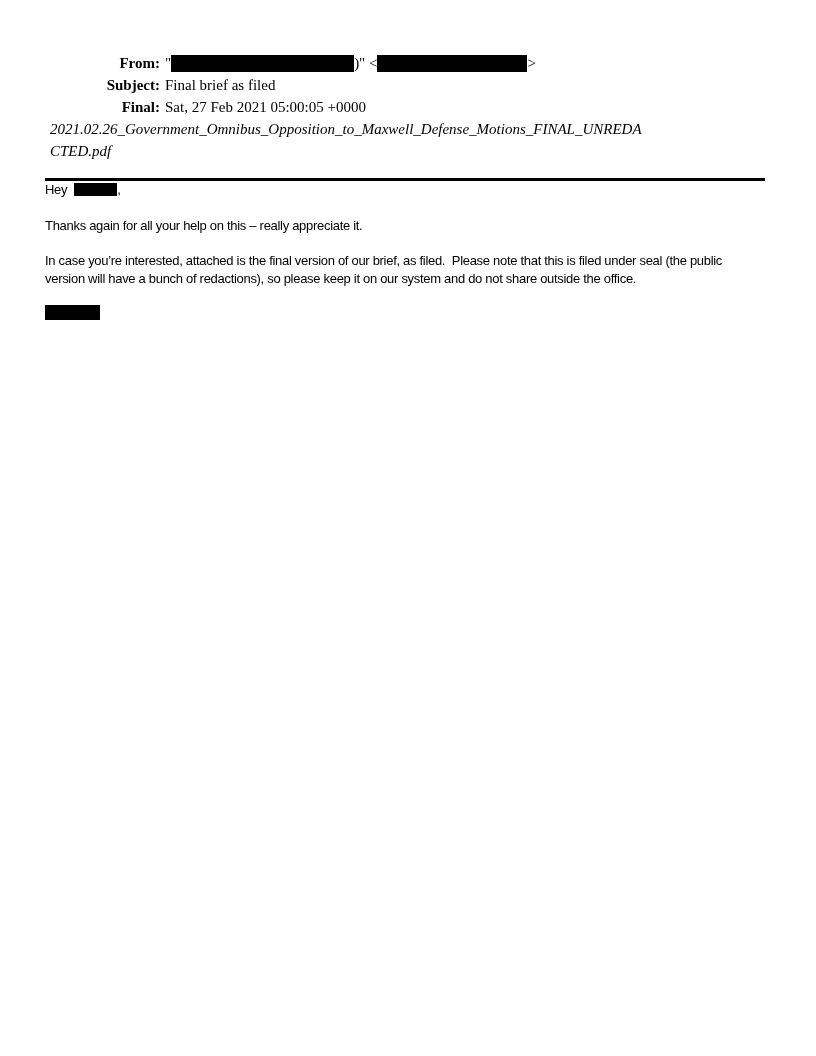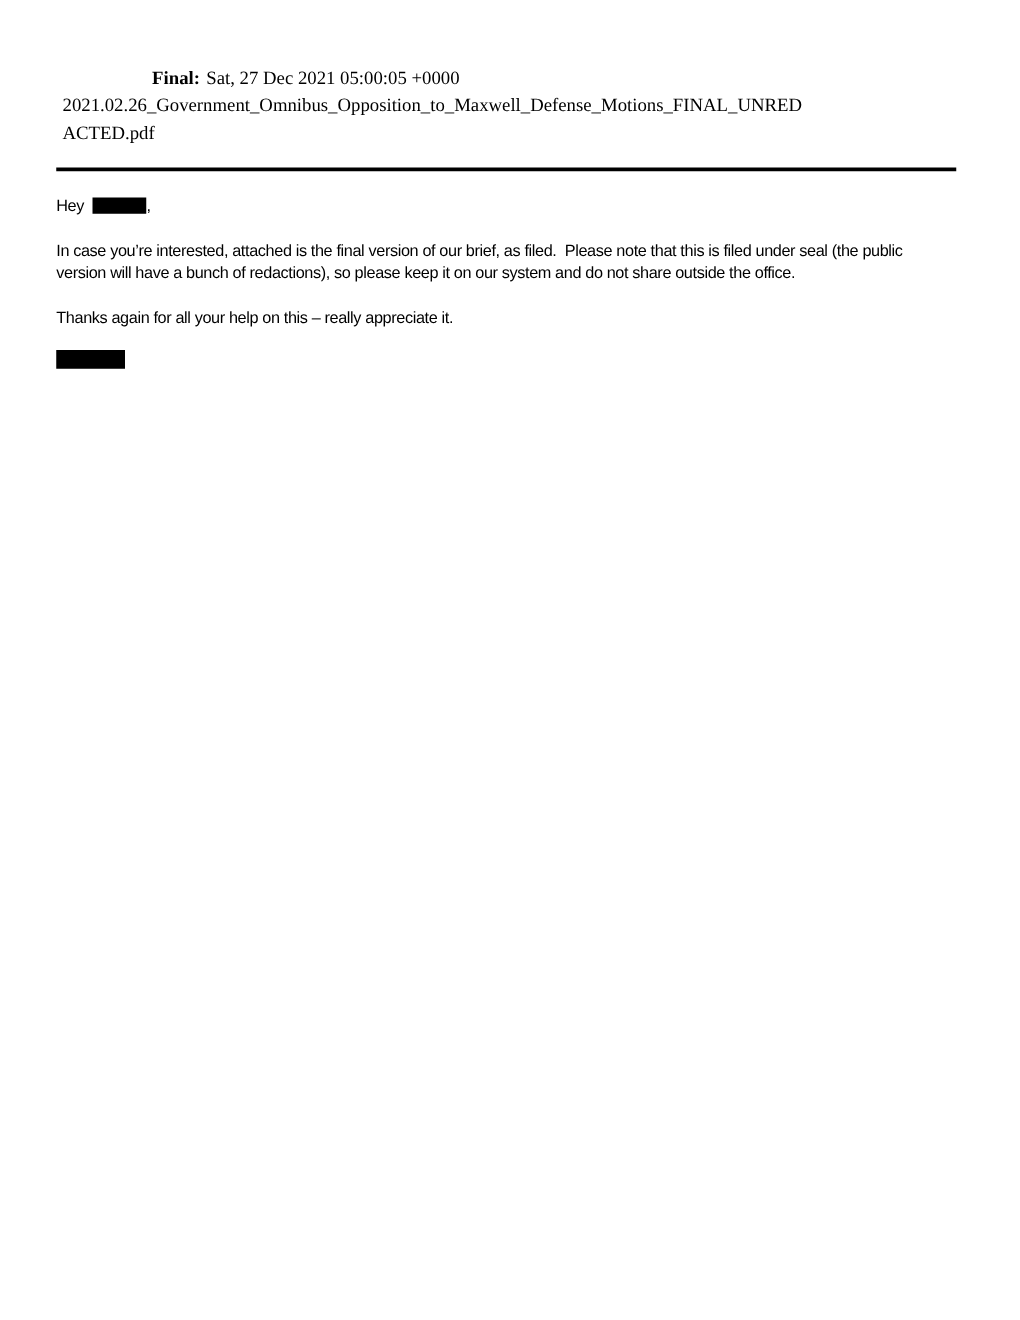--- a/index.html
+++ b/index.html
@@ -32,41 +32,41 @@
     font-weight: bold;
     white-space: nowrap;
   }
   .hvalue {
     margin-left: 5px;
     flex: 1 1 auto;
   }
   .hvalue.attach {
     max-width: 592px;
     word-break: break-all;
+    font-style: italic;
   }
   
   .redact {
     display: inline-block;
     background: #000000;
   }
   .redact.from-name  { width: 183px; height: 17px; vertical-align: -4px; }
   .redact.from-email { width: 150px; height: 17px; vertical-align: -4px; }
   .redact.to-addr    { width: 307px; height: 19px; vertical-align: -6px; }
   .redact.greeting   { width: 43px;  height: 13px; vertical-align: -2px; margin-left: 7px; }
   .redact.signature  { width: 55px;  height: 15px; display: block; }
   
   .rule {
     border: none;
     border-top: 3px solid #000000;
     margin: 16px 0 0 0;
     width: 720px;
   }
   
   .email-body {
-    margin-top: 19px;
     font-family: "Liberation Sans", sans-serif;
     font-size: 13px;
     letter-spacing: -0.3px;
     line-height: 17.5px;
     max-width: 716px;
   }
   .email-body .block {
     margin: 0 0 18px 0;
   }
   .para {
@@ -74,43 +74,51 @@
   }
   .inline-text { display: inline; }
 </style>
 </head>
 <body>
 
 <div class="page">
 
   <div class="email-header">
 
-
+    <div class="hrow">
+      <span class="hlabel">From:</span>
+      <span class="hvalue"><span class="inline-text">"</span><span class="redact from-name"></span><span class="inline-text">)" &lt;</span><span class="redact from-email"></span><span class="inline-text">&gt;</span></span>
+    </div>
 
 
     <div class="hrow">
+      <span class="hlabel">Subject:</span>
+      <span class="hvalue">Final brief as filed</span>
+    </div>
+
+    <div class="hrow">
       <span class="hlabel">Final:</span>
-      <span class="hvalue">Sat, 27 Dec 2021 05:00:05 +0000</span>
+      <span class="hvalue">Sat, 27 Feb 2021 05:00:05 +0000</span>
     </div>
 
     <div class="hrow">
       <span class="hvalue attach">2021.02.26_Government_Omnibus_Opposition_to_Maxwell_Defense_Motions_FINAL_UNREDACTED.pdf</span>
     </div>
 
   </div>
 
   <hr class="rule">
 
   <div class="email-body">
 
     <div class="block"><span class="inline-text">Hey</span><span class="redact greeting"></span><span class="inline-text">,</span></div>
 
+    <div class="block">Thanks again for all your help on this – really appreciate it.</div>
+
     <div class="block para">In case you’re interested, attached is the final version of our brief, as filed.  Please note that this is filed under seal (the public version will have a bunch of redactions), so please keep it on our system and do not share outside the office.</div>
-
-    <div class="block">Thanks again for all your help on this – really appreciate it.</div>
 
     <div class="block">
       <span class="redact signature"></span>
     </div>
 
   </div>
 
 </div>
 
 </body></html>

